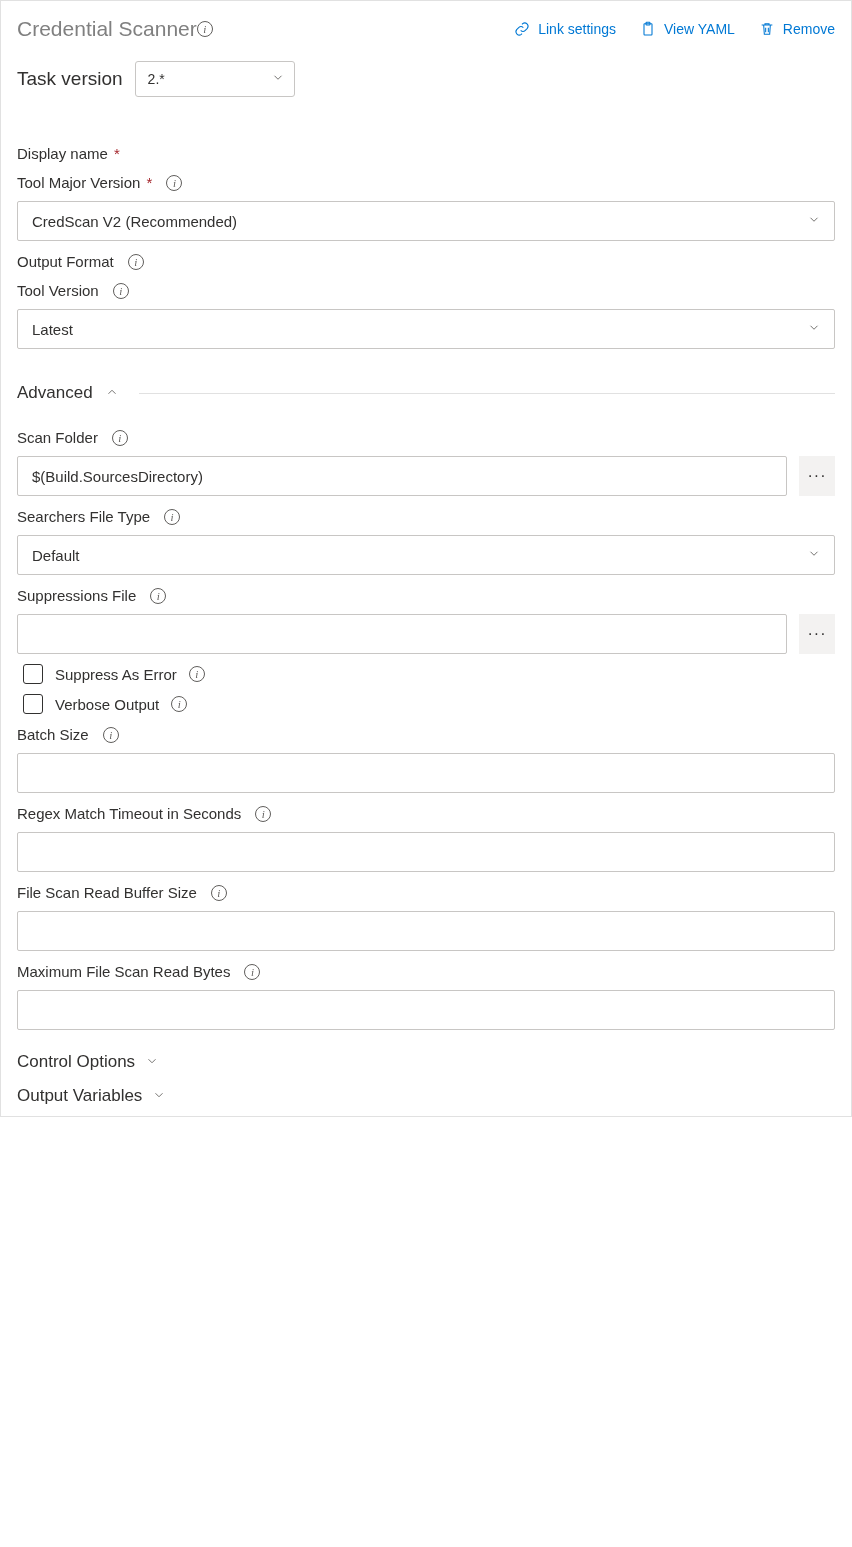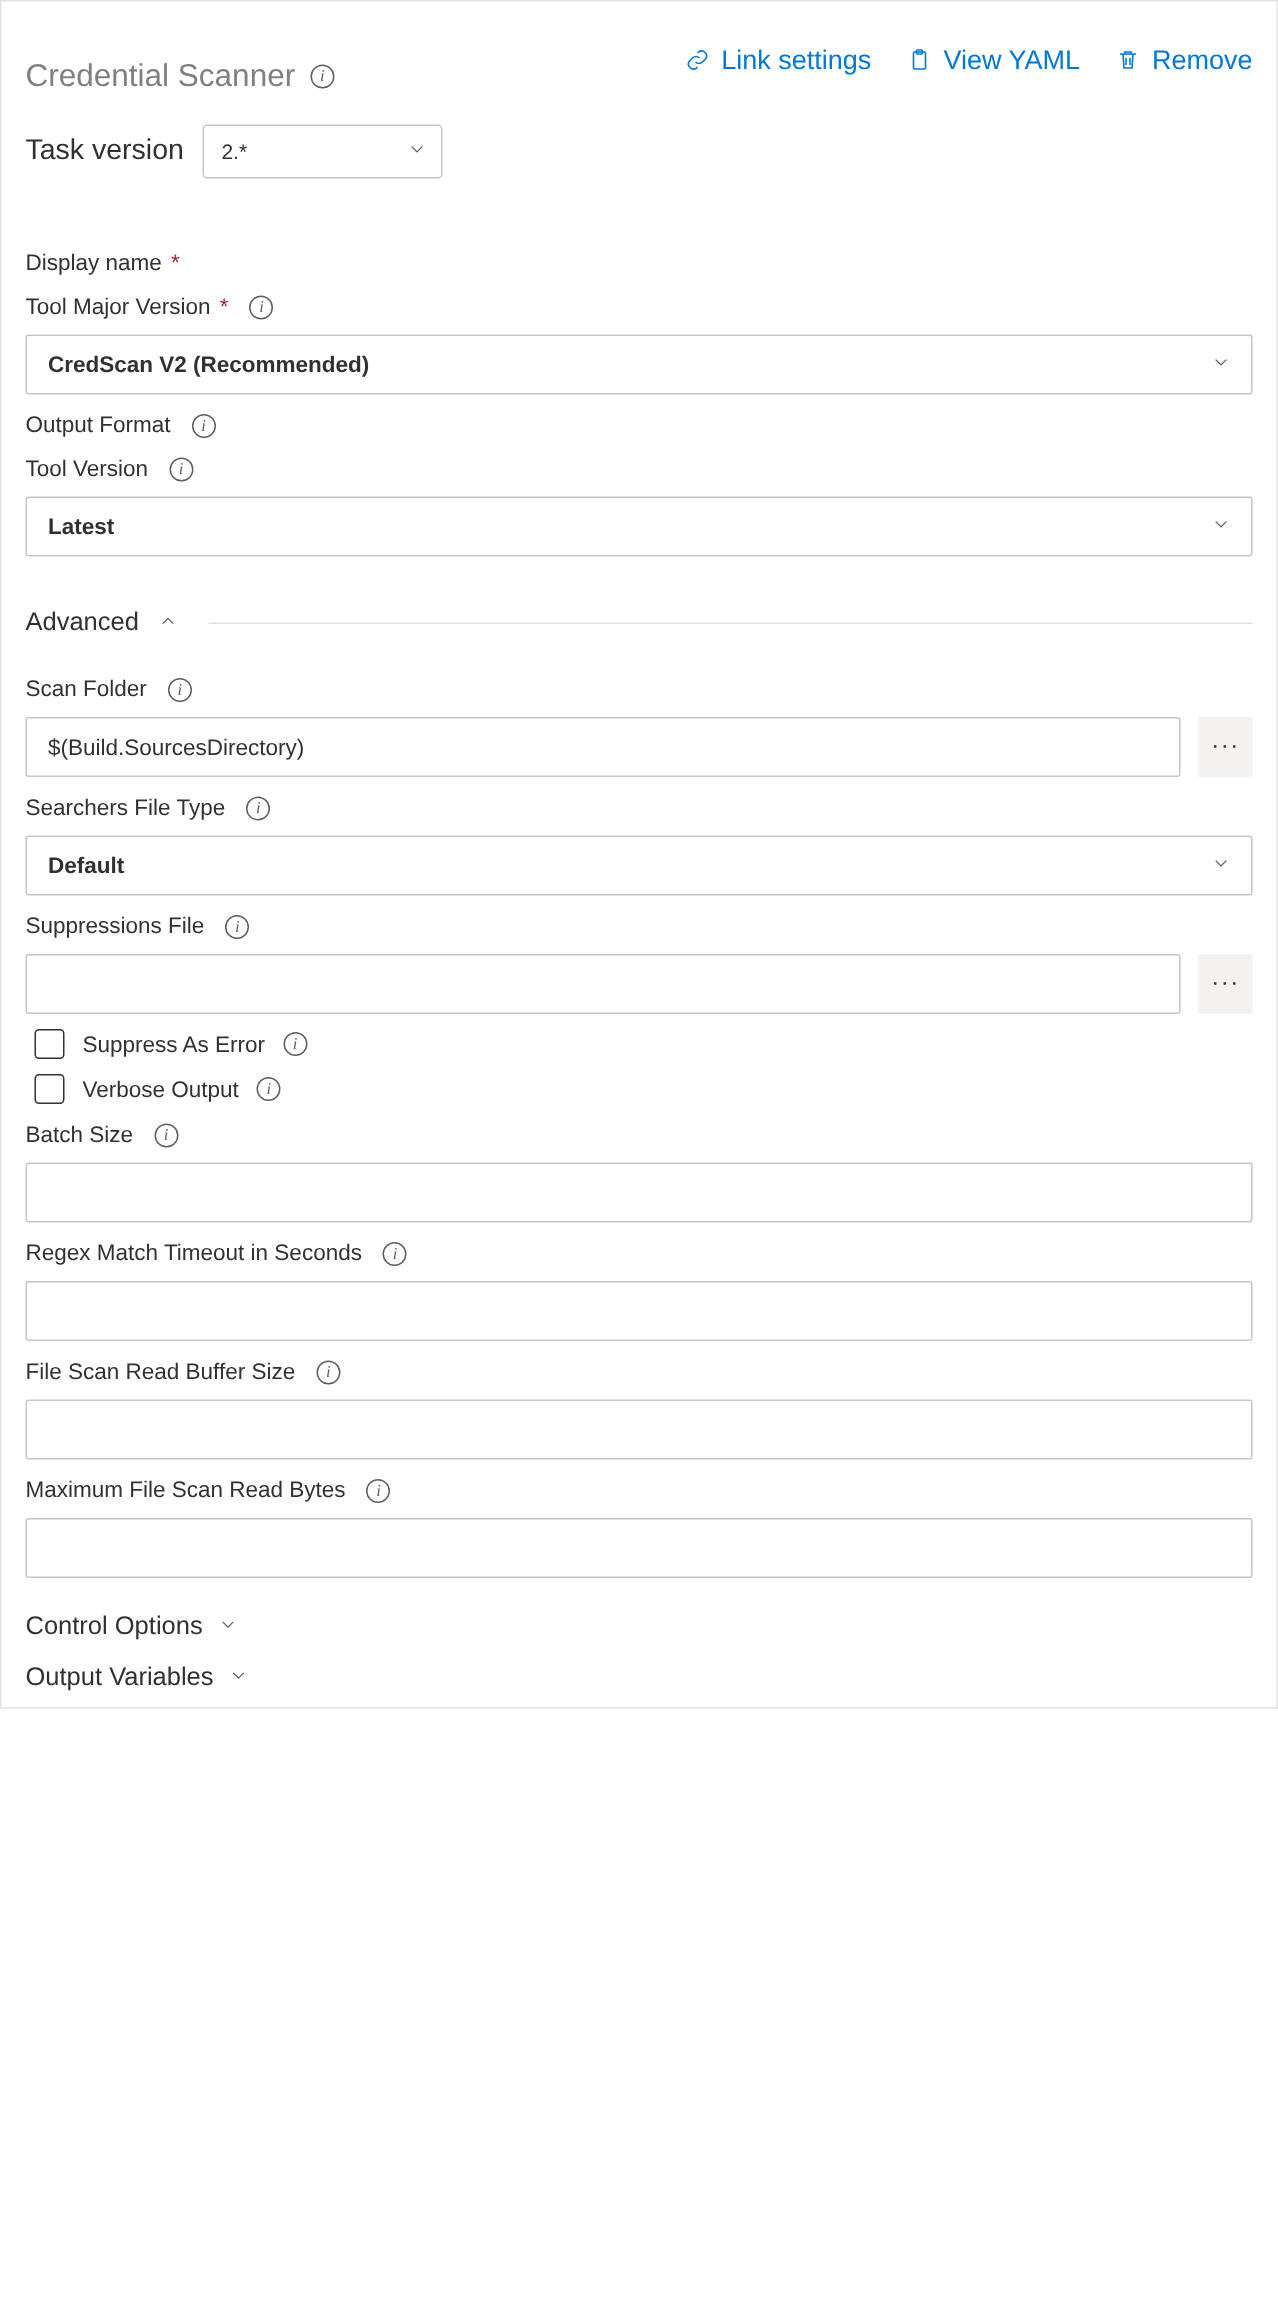--- a/index.html
+++ b/index.html
@@ -14,40 +14,38 @@
   }
   .header-row {
     display: flex;
     align-items: center;
     justify-content: space-between;
     margin-bottom: 20px;
   }
   .title-wrap {
     display: flex;
     align-items: center;
-    gap: 10px;
-    margin-top: 22px;
   }
   .page-title {
     font-size: 21px;
     font-weight: 400;
     color: #808080;
   }
   .header-actions {
     display: flex;
     gap: 24px;
     align-items: center;
   }
   .action-link {
     display: inline-flex;
     align-items: center;
     gap: 8px;
     color: #0078d4;
     cursor: pointer;
-    font-size: 18px;
+    font-size: 14px;
     text-decoration: none;
   }
   .action-link svg { width: 16px; height: 16px; fill: none; stroke: #0078d4; }
   .info-icon {
     width: 16px; height: 16px;
     display: inline-flex; align-items: center; justify-content: center;
     border: 1px solid #605e5c; border-radius: 50%;
     font-size: 11px; color: #605e5c;
     font-family: Georgia, serif; font-style: italic;
     cursor: default;
@@ -89,21 +87,21 @@
     padding: 0 14px;
     font-size: 15px;
     color: #323130;
     background: #fff;
   }
   .text-input.focused { border: 1px solid #323130; }
   .select-row {
     position: relative;
     width: 100%;
   }
-  .select-row .select-input { appearance: none; font-weight: bold; }
+  .select-row .select-input { appearance: none; }
   .select-row .chev {
     position: absolute; right: 14px; top: 50%; transform: translateY(-50%);
     pointer-events: none;
   }
   .chev svg { width: 14px; height: 14px; stroke: #605e5c; stroke-width: 1.5; fill: none; }
   .section-header {
     display: flex; align-items: center; gap: 12px;
     margin: 34px 0 26px 0;
     cursor: pointer;
   }

